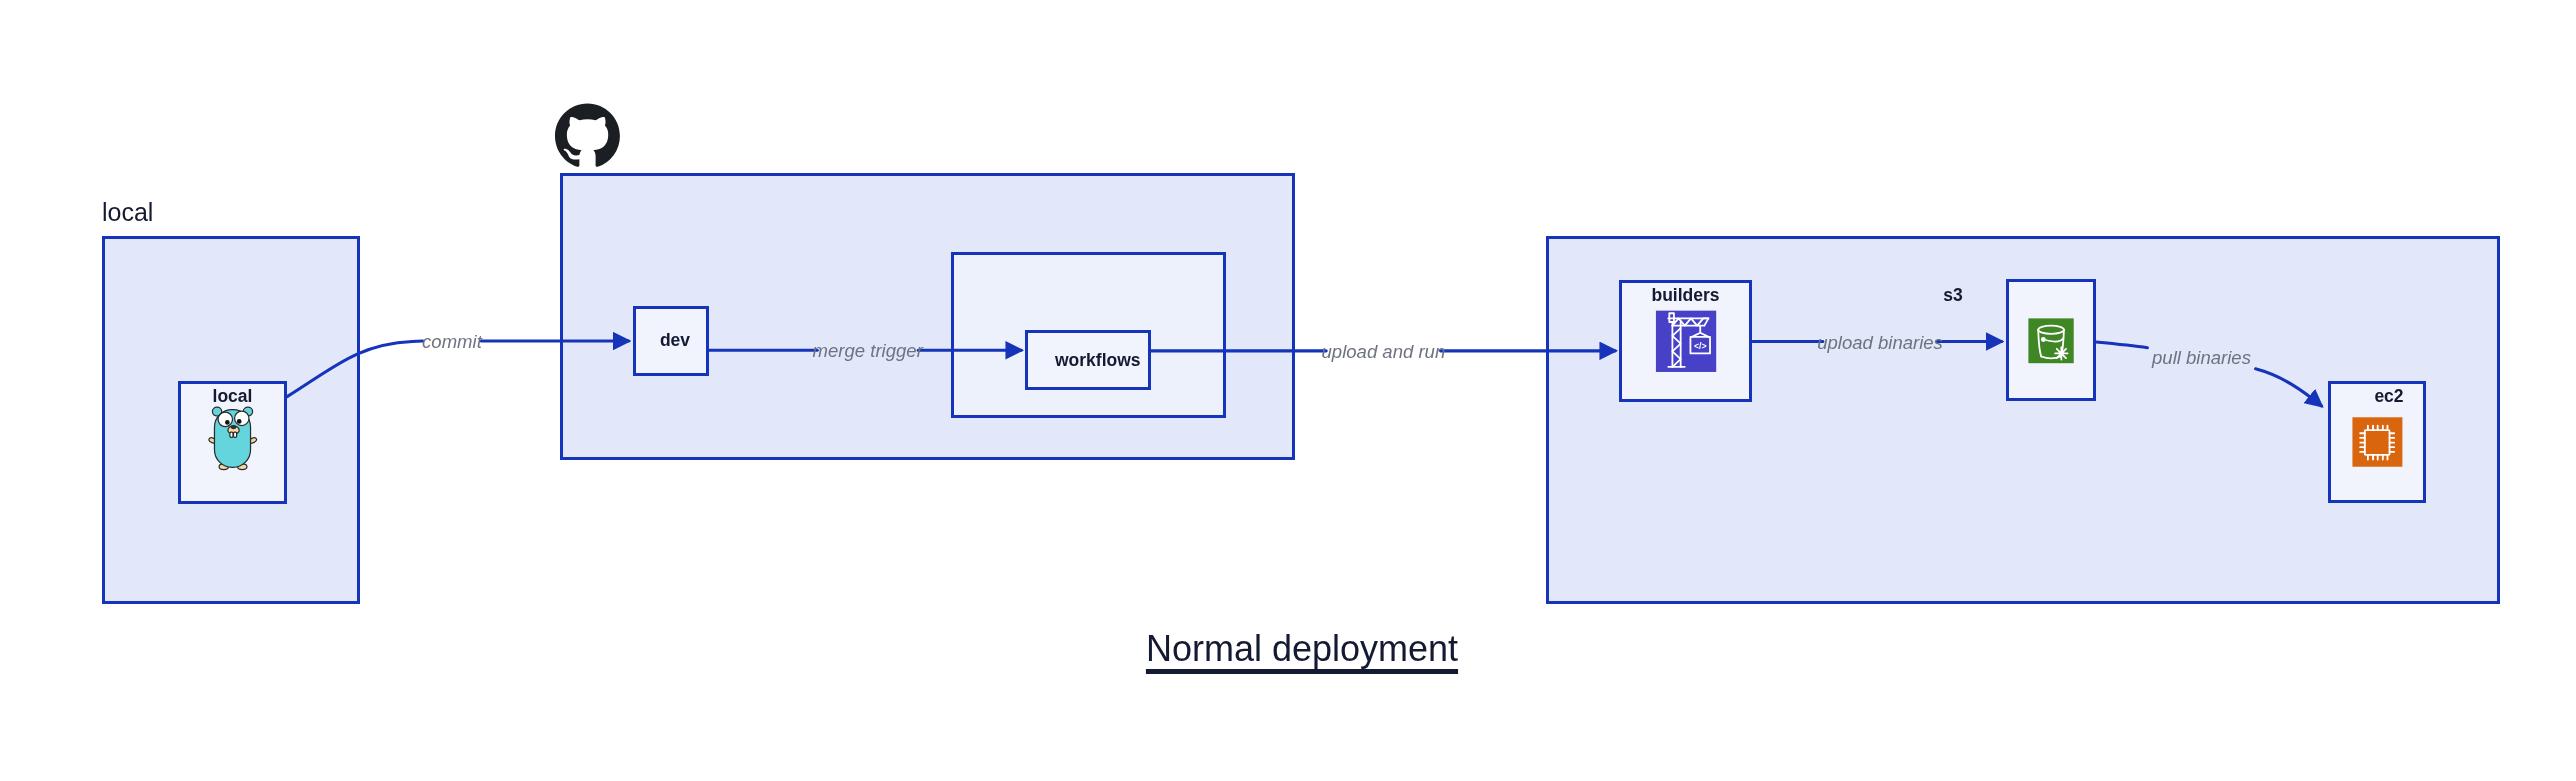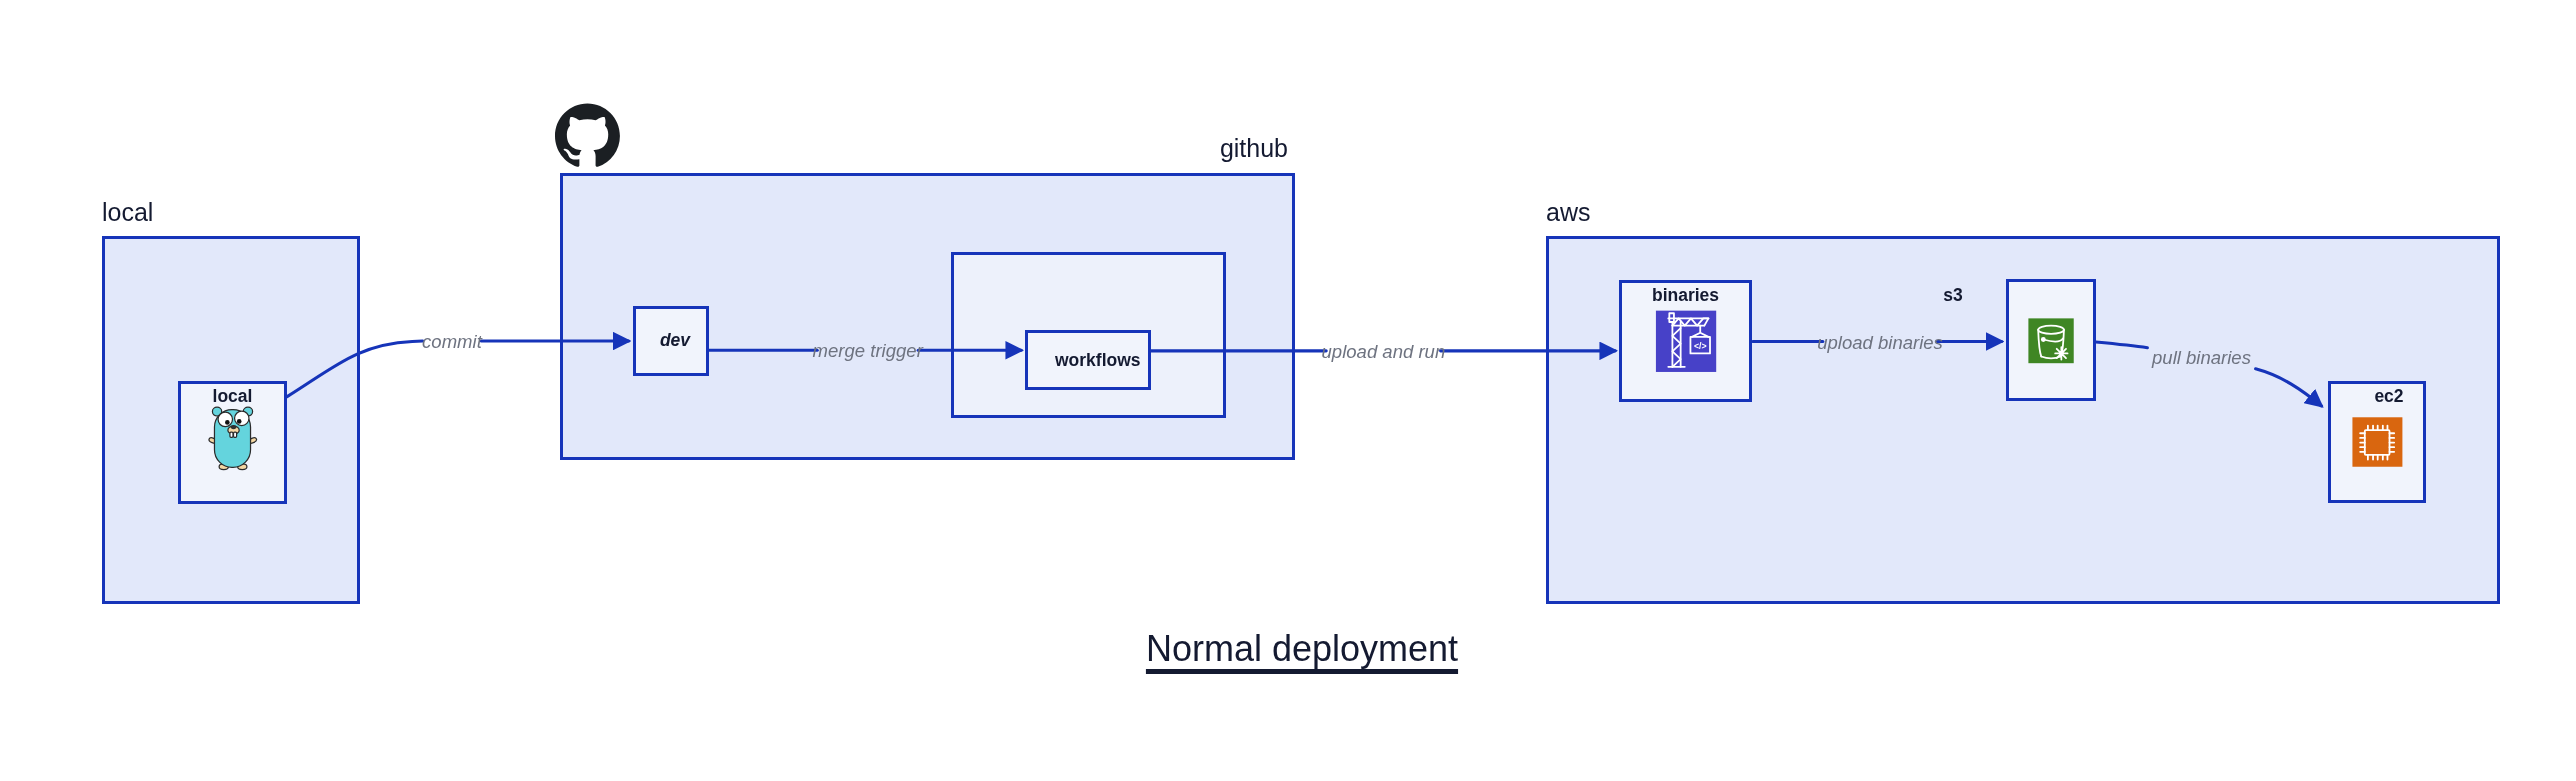--- a/index.html
+++ b/index.html
@@ -27,40 +27,38 @@
   .title{position:absolute;left:0;top:628px;width:2604px;text-align:center;}
   .title span{color:var(--c-text_dark);font-size:36px;text-decoration:underline;
     text-decoration-thickness:4.6px;text-underline-offset:8.2px;}
 </style>
 </head>
 <body>
 
 <div id="canvas">
 
   <div class="region-label center" style="left:102px;top:199px;width:258px;">local</div>
-  <div class="region-label right" style="left:560px;top:135px;width:728px;">github</div>
   <div class="region-label center" style="left:951px;top:215px;width:275px;">master</div>
-  <div class="region-label center" style="left:1546px;top:199px;width:954px;">aws</div>
 
   <div class="region" style="left:102px;top:236px;width:258px;height:368px;"></div>
   <div class="region" style="left:560px;top:173px;width:735px;height:287px;"></div>
   <div class="region master" style="left:951px;top:252px;width:275px;height:166px;"></div>
   <div class="region" style="left:1546px;top:236px;width:954px;height:368px;"></div>
 
   <div class="node" style="left:178px;top:381px;width:109px;height:123px;"></div>
   <div class="node" style="left:633px;top:306px;width:76px;height:70px;"></div>
   <div class="node" style="left:1025px;top:330px;width:126px;height:60px;"></div>
   <div class="node" style="left:1619px;top:280px;width:133px;height:122px;"></div>
   <div class="node" style="left:2006px;top:279px;width:90px;height:122px;"></div>
   <div class="node" style="left:2328px;top:381px;width:98px;height:122px;"></div>
 
   <div class="node-label" style="left:178px;top:387px;width:109px;">local</div>
-  <div class="node-label" style="left:633px;top:331px;width:84px;font-style:italic;">dev</div>
+  <div class="node-label" style="left:633px;top:331px;width:84px;">dev</div>
   <div class="node-label" style="left:1025px;top:351px;width:104px;padding-left:30px;">workflows</div>
-  <div class="node-label" style="left:1619px;top:286px;width:133px;">binaries</div>
+  <div class="node-label" style="left:1619px;top:286px;width:133px;">builders</div>
   <div class="node-label" style="left:1908px;top:286px;width:90px;">s3</div>
   <div class="node-label" style="left:2328px;top:387px;width:98px;padding-left:24px;">ec2</div>
 
   <svg id="edges" width="2604" height="781" viewBox="0 0 5054 1516">
     <defs>
       <marker id="arrow" viewBox="0 0 10 10" refX="8.5" refY="5" markerWidth="6" markerHeight="6" orient="auto-start-reverse">
         <path d="M0 0 L10 5 L0 10 z" fill="#1634b9"></path>
       </marker>
     </defs>
 

